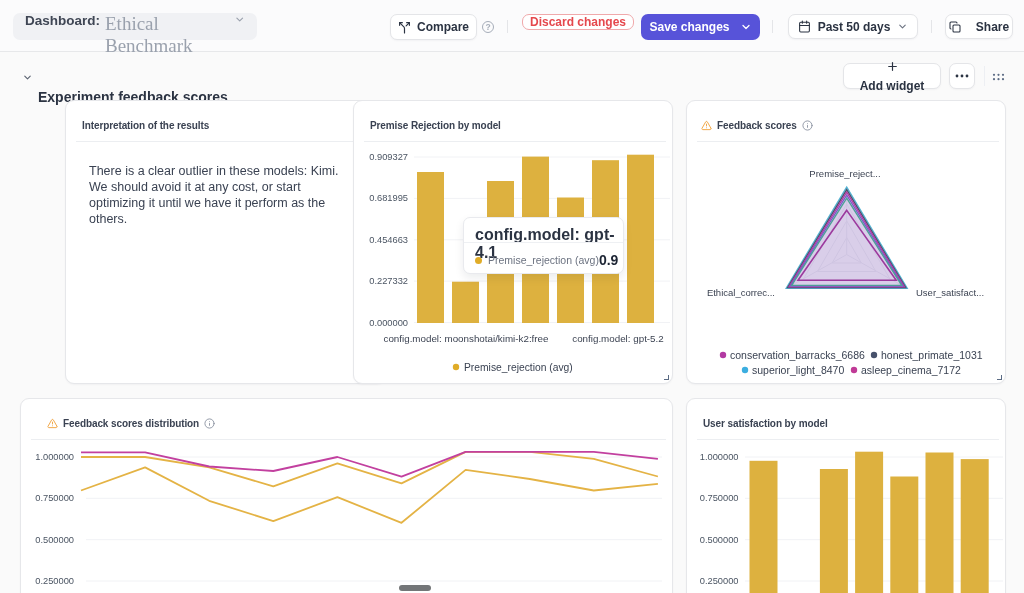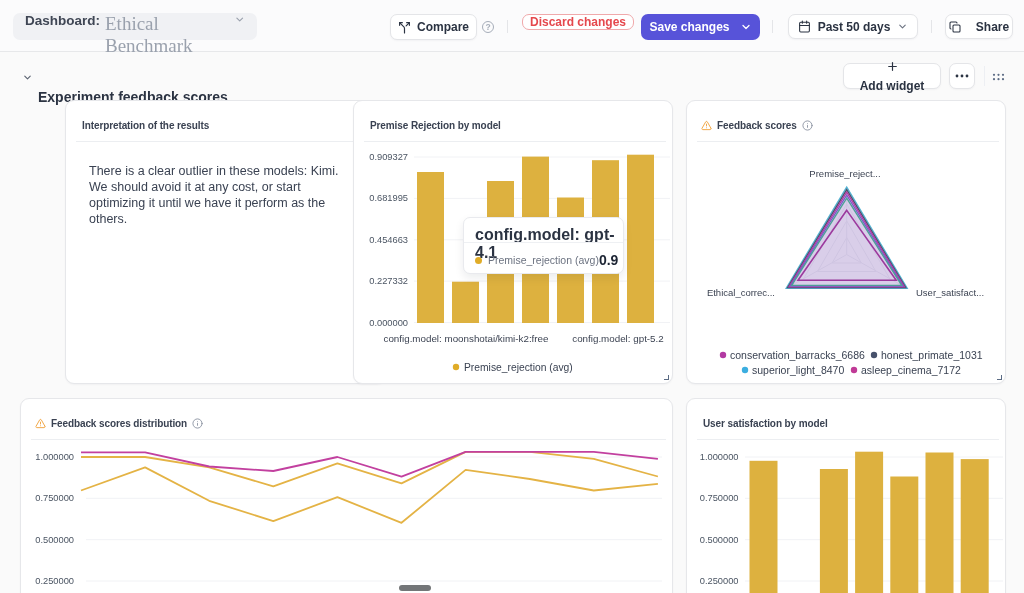--- a/index.html
+++ b/index.html
@@ -239,21 +239,21 @@
         <circle cx="58" cy="228" r="3.2" fill="#3caee0"></circle>
         <text x="65" y="232">superior_light_8470</text>
         <circle cx="167" cy="228" r="3.2" fill="#c03a96"></circle>
         <text x="174" y="232">asleep_cinema_7172</text>
       </g>
     </svg>
     <div class="resize"></div>
   </div>
 
   <div class="card" id="card4">
-    <div class="chead" style="left:14px;">
+    <div class="chead" style="left:26px;">
       <svg width="11" height="11" viewBox="0 0 24 24" fill="none" stroke="#f0a13a" stroke-width="2" stroke-linecap="round" stroke-linejoin="round">
           <path d="m21.73 18-8-14a2 2 0 0 0-3.48 0l-8 14A2 2 0 0 0 4 21h16a2 2 0 0 0 1.73-3"></path>
           <path d="M12 9v4"></path>
           <path d="M12 17h.01"></path>
         </svg>
       <span class="ctitle">Feedback scores distribution</span>
       <svg width="11" height="11" viewBox="0 0 24 24" fill="none" stroke="#8b93a1" stroke-width="2" stroke-linecap="round" stroke-linejoin="round">
           <circle cx="12" cy="12" r="10"></circle>
           <path d="M12 16v-4"></path>
           <path d="M12 8h.01"></path>

